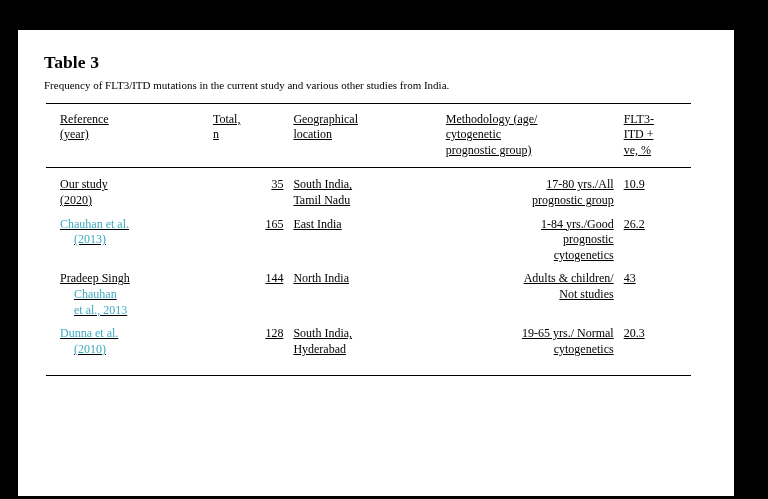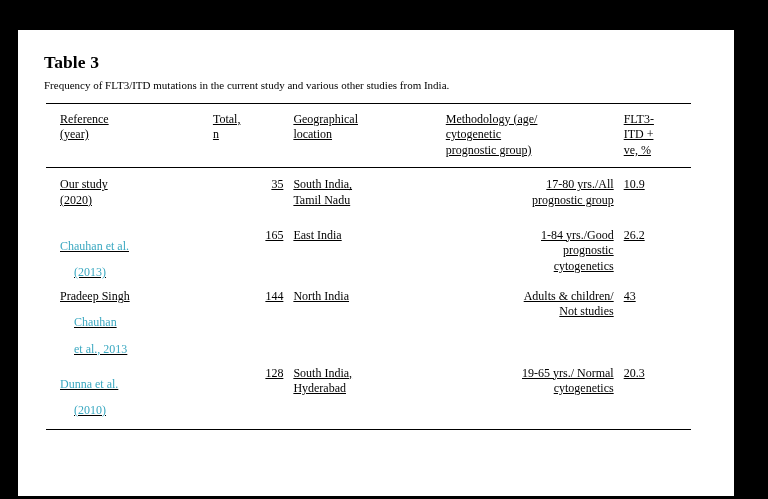--- a/index.html
+++ b/index.html
@@ -58,37 +58,36 @@
   }
   table.data tbody td {
     vertical-align: top;
     padding: 4px 10px 4px 0;
     line-height: 1.30;
   }
   table.data tbody tr.first-row td {
     padding-top: 9px;
   }
   table.data tbody tr.last-row td {
-    padding-bottom: 10px;
+    padding-bottom: 18px;
   }
   table.data tfoot td {
     border-top: 1.6px solid #000000;
     padding: 0;
     height: 0;
     line-height: 0;
     font-size: 0;
   }
   .col-ref   { width: 158px; padding-left: 14px !important; }
   .col-total { width: 78px; text-align: right; }
   .col-geo   { width: 156px; margin-left: 12px; }
   .col-meth  { width: 186px; text-align: right; }
   .col-flt   { width: 62px; margin-top: 41px; }
   .cite {
     color: #3aa8c1;
-    margin-top: 11px;
   }
   .cite-block {
     display: block;
     padding-left: 14px;
   }
   .nowrap-line { display: block; }
 </style>
 </head>
 <body>
 

